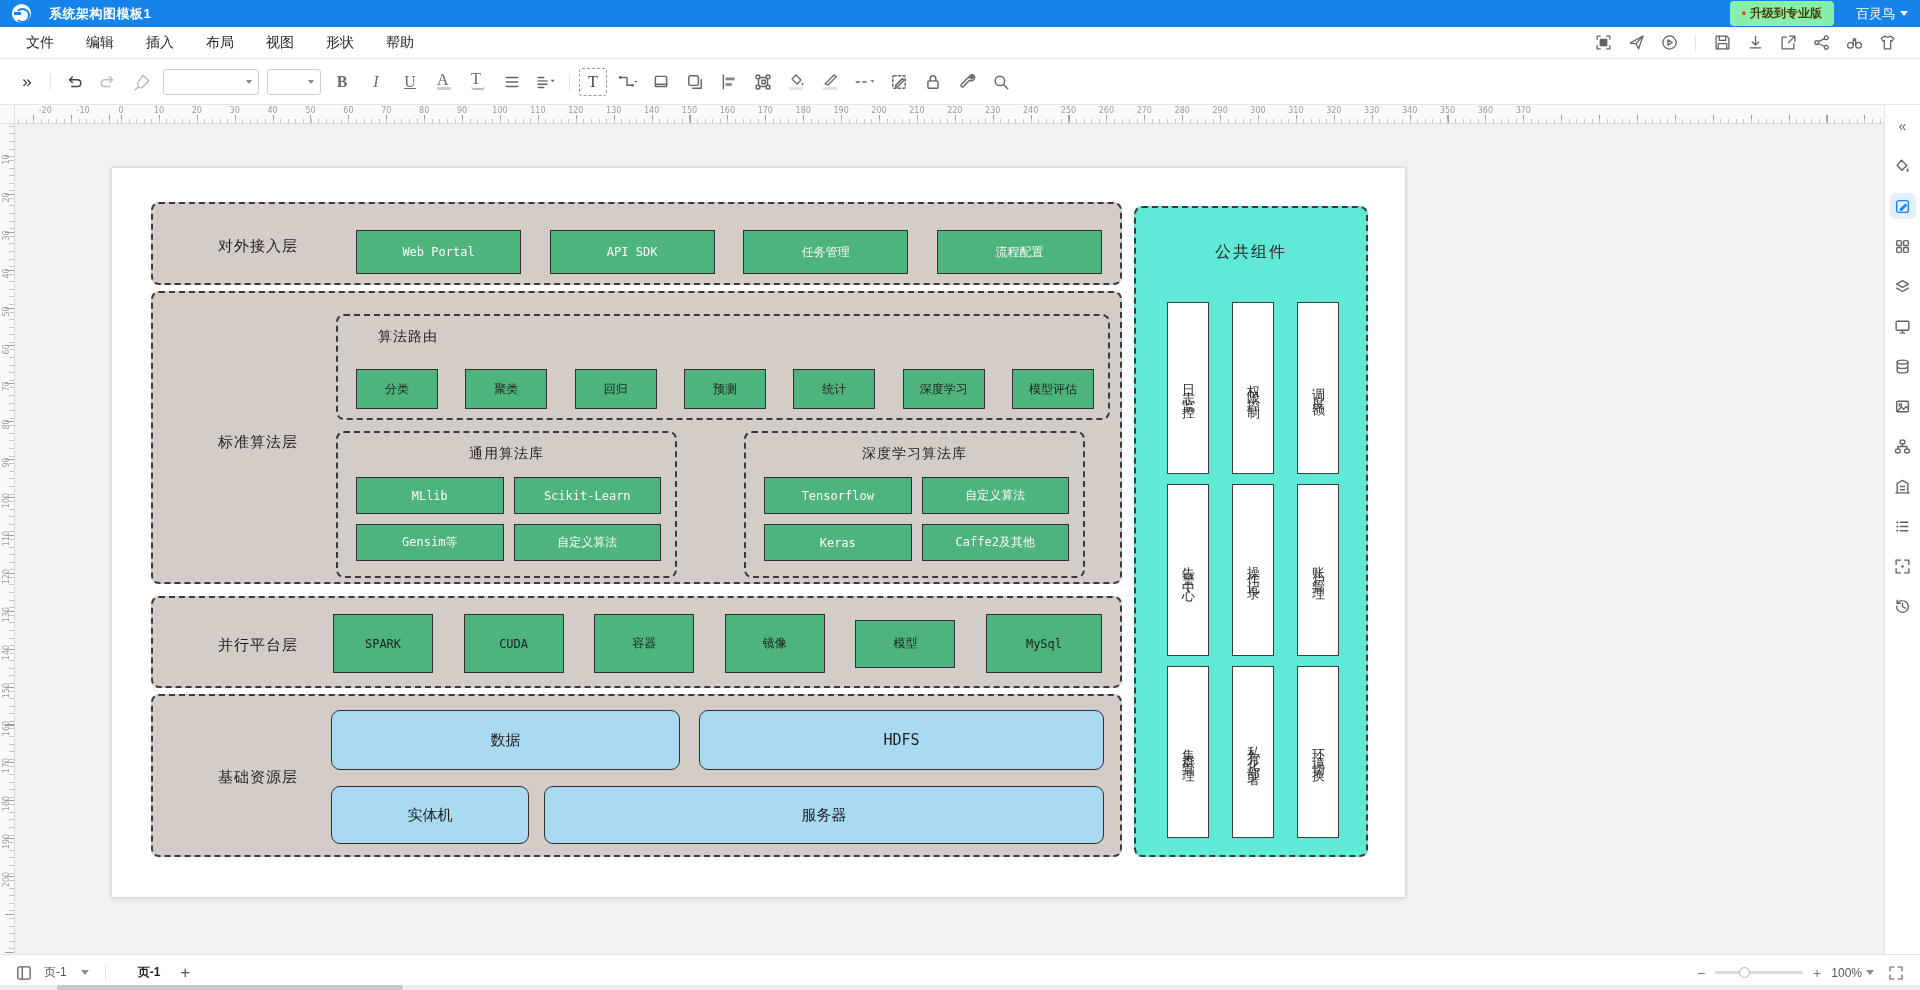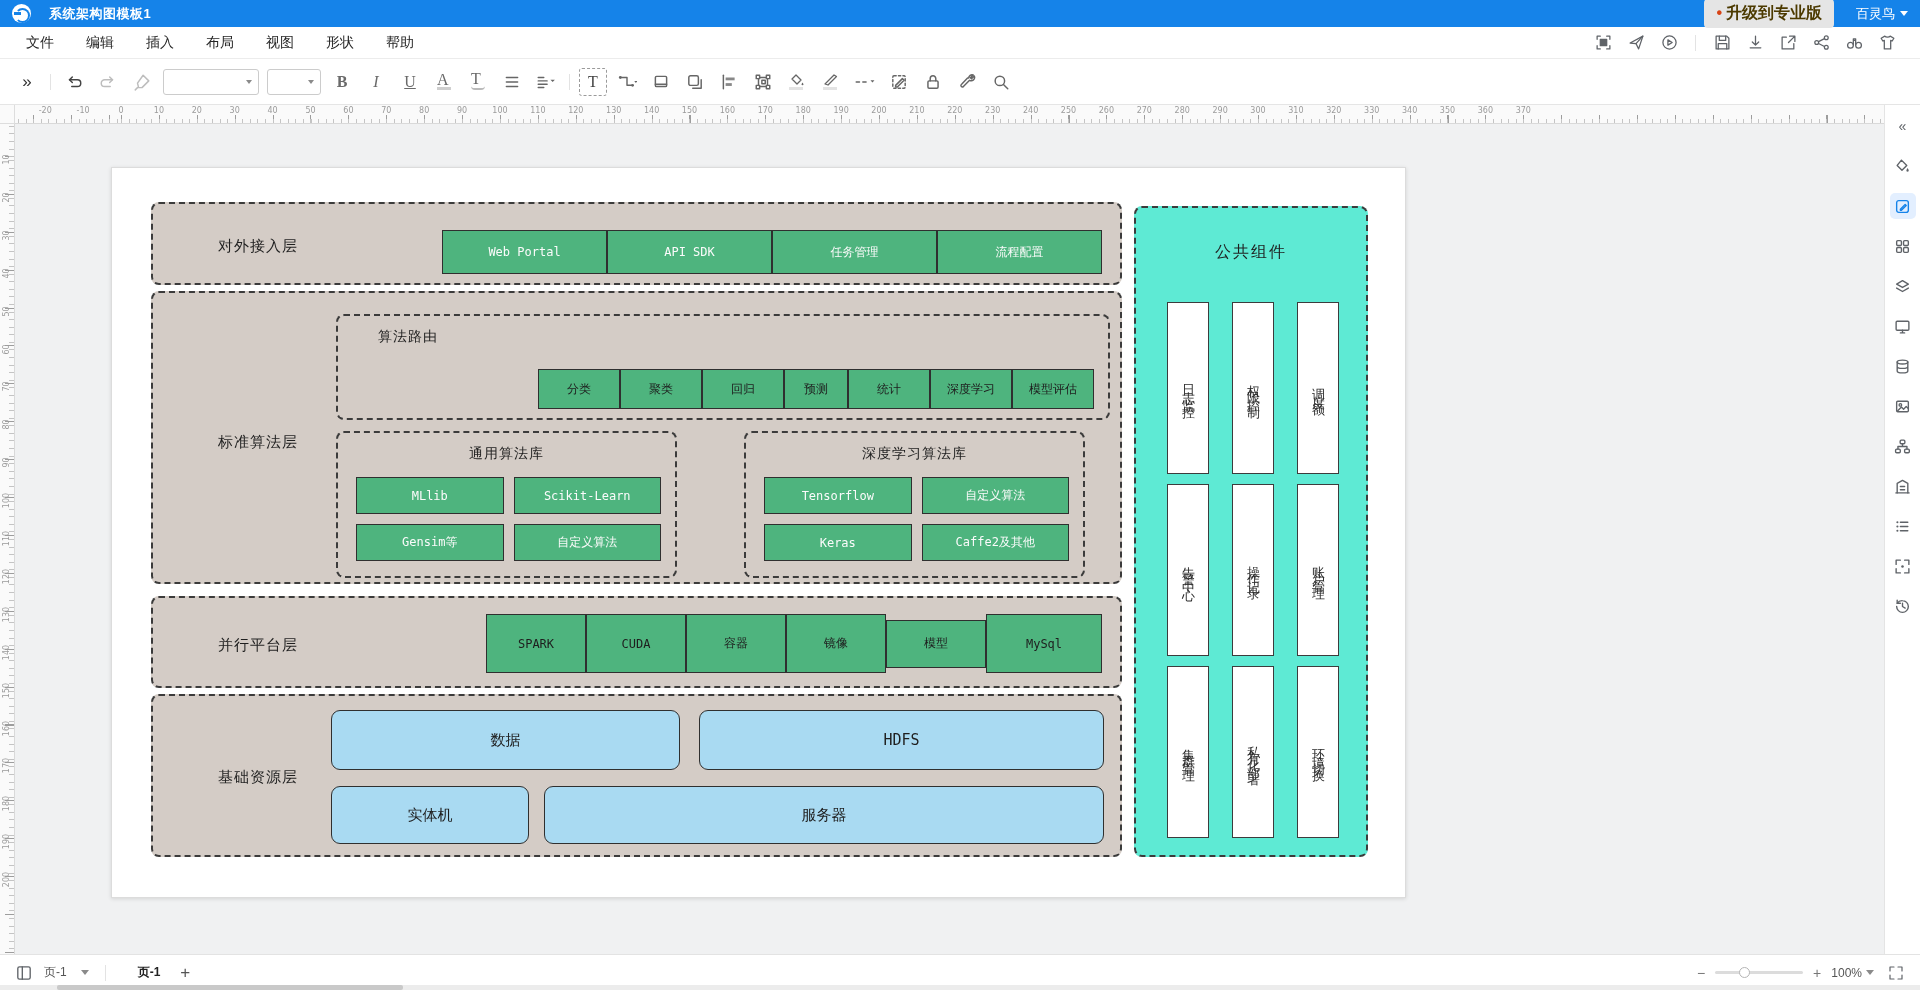--- a/index.html
+++ b/index.html
@@ -5,21 +5,21 @@
   * { margin:0; padding:0; box-sizing:border-box; }
   html,body { width:1920px; height:990px; overflow:hidden; font-family:"Liberation Sans","DejaVu Sans",sans-serif; background:#f0f1f2; }
 
   
   #topbar { position:absolute; left:0; top:0; width:1920px; height:27px; background:#1583e9; display:flex; align-items:center; padding:0 12px; z-index:30;}
   #logo { width:19px; height:19px; border-radius:50%; background:#fff; position:relative; margin-right:18px; }
   #logo::before { content:""; position:absolute; left:3px; top:4px; width:11px; height:11px; border:2.5px solid #1583e9; border-radius:50%; border-left-color:transparent; }
   #logo::after { content:""; position:absolute; left:2px; top:8px; width:7px; height:3px; background:#1583e9; }
   #doc-title { color:#fff; font-size:13px; font-weight:bold; letter-spacing:.5px; }
   #topbar-right { margin-left:auto; display:flex; align-items:center; gap:22px; }
-  #upgrade-btn { background:#e5e5e5; color:#4c3a00; font-size:16px; font-weight:bold; border:none; border-radius:4px; padding:4px 12px; cursor:pointer; }
+  #upgrade-btn { background:#86efac; color:#4c3a00; font-size:12px; font-weight:bold; border:none; border-radius:4px; padding:4px 12px; cursor:pointer; }
   #upgrade-btn .dot { color:#d84315; margin-right:4px; }
   #account { color:#fff; font-size:13px; display:flex; align-items:center; gap:5px; }
   .caret { width:0; height:0; border-left:4px solid transparent; border-right:4px solid transparent; border-top:5px solid currentColor; display:inline-block; }
 
   
   #menubar { position:absolute; left:0; top:27px; width:1920px; height:32px; background:#fff; border-bottom:1px solid #ececec; display:flex; align-items:center; padding:0 10px; z-index:29; }
   .menu-item { font-size:14px; color:#262626; padding:5px 16px; cursor:pointer; }
   #menubar-right { margin-left:auto; display:flex; align-items:center; gap:7px; padding-right:10px; }
   .mb-icon { width:26px; height:24px; display:flex; align-items:center; justify-content:center; color:#5f6368; cursor:pointer; border-radius:3px; }
   .mb-icon svg { stroke:#5f6368; fill:none; stroke-width:1.2; stroke-linecap:round; stroke-linejoin:round; }
@@ -58,21 +58,21 @@
   .gbox.light { color:#fbfbfb; } .gbox.dark { color:#1e1e1e; }
   .latin { font-family:"DejaVu Sans Mono","Liberation Mono",monospace; }
   .subbox { position:absolute; border:2px dashed #3b3b3b; border-radius:8px; }
   .subbox-title { font-size:14px; color:#1f1f1f; letter-spacing:1px; }
   .bluebox { position:absolute; background:#a9daf2; border:1.5px solid #2f2f2f; border-radius:9px; display:flex; align-items:center; justify-content:center; font-size:15px; color:#1e1e1e; cursor:move; }
   #side-panel { position:absolute; background:#5eead4; border:2px dashed #3b3b3b; border-radius:8px; }
   #side-panel h3 { font-size:16px; font-weight:normal; color:#1f1f1f; text-align:center; letter-spacing:2px; margin-top:34px; }
   .vcard { background:#fff; border:1.5px solid #3c3c3c; width:42px; display:flex; align-items:center; justify-content:center; cursor:move; }
   .vcard span { writing-mode:vertical-lr; text-orientation:upright; font-size:13px; color:#2a2a2a; letter-spacing:7px; }
 
-  .row-flex { position:absolute; display:flex; justify-content:flex-end; align-items:center; }
+  .row-flex { position:absolute; display:flex; justify-content:space-between; align-items:center; }
 
   
   #right-sidebar { position:absolute; right:0; top:105px; width:36px; height:849px; background:#fff; border-left:1px solid #e4e4e4; display:flex; flex-direction:column; align-items:center; padding-top:8px; gap:14px; z-index:26; }
   .rs-icon { width:26px; height:26px; display:flex; align-items:center; justify-content:center; color:#5f6368; border-radius:5px; cursor:pointer; font-size:15px; }
   .rs-icon svg { stroke:#5f6368; fill:none; stroke-width:1.3; stroke-linecap:round; stroke-linejoin:round; }
   .rs-icon.active { background:#e3efff; } .rs-icon.active svg { stroke:#1583e9; }
 
   
   #bottombar { position:absolute; left:0; top:954px; width:1920px; height:36px; background:#fff; border-top:1px solid #e3e3e3; display:flex; align-items:center; padding:0 12px; z-index:30; }
   .bb-icon { color:#5f6368; display:flex; align-items:center; justify-content:center; width:24px; height:24px; cursor:pointer; }
@@ -399,21 +399,21 @@
 
       <div class="gbox dark" style="width:82px;height:40px;">
             <span>分类</span>
           </div>
           <div class="gbox dark" style="width:82px;height:40px;">
             <span>聚类</span>
           </div>
           <div class="gbox dark" style="width:82px;height:40px;">
             <span>回归</span>
           </div>
-          <div class="gbox dark" style="width:64px;height:40px;">
+          <div class="gbox dark" style="width:82px;height:40px;">
             <span>预测</span>
           </div>
           <div class="gbox dark" style="width:82px;height:40px;">
             <span>统计</span>
           </div>
           <div class="gbox dark" style="width:82px;height:40px;">
             <span>深度学习</span>
           </div>
           <div class="gbox dark" style="width:82px;height:40px;">
             <span>模型评估</span>

